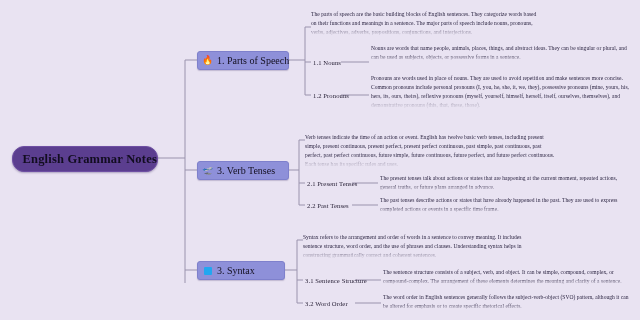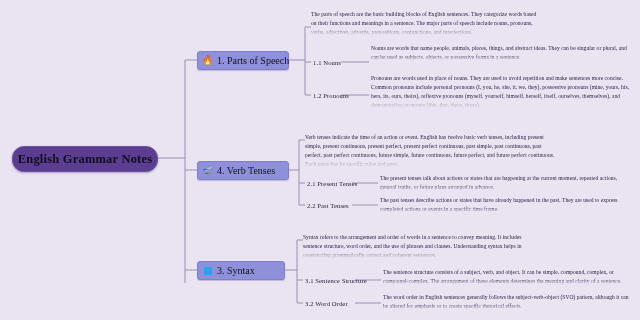--- a/index.html
+++ b/index.html
@@ -14,21 +14,21 @@
   svg.lines{position:absolute;left:0;top:0;width:640px;height:320px;pointer-events:none;}
 
   
   .root{
     position:absolute;
     left:12px;top:146px;
     width:144px;height:24px;
     background:#5b3e8f;
     border:1px solid #6e4fa3;
     border-radius:12px;
-    display:flex;align-items:center;justify-content:center;
+    display:flex;align-items:center;justify-content:flex-end;
     box-shadow:0 1px 2px rgba(60,40,100,.35);
   }
   .root-label{
     color:#120d20;
     font-size:12.5px;
     font-weight:bold;
     letter-spacing:.2px;
     white-space:nowrap;
   }
 
@@ -144,21 +144,21 @@
   <div class="para fade" style="left:311px;top:10px;width:232px;">The parts of speech are the basic building blocks of English sentences. They categorize words based on their functions and meanings in a sentence. The major parts of speech include nouns, pronouns, verbs, adjectives, adverbs, prepositions, conjunctions, and interjections.</div>
 
   <div class="sub" style="left:313px;top:59px;">1.1 Nouns</div>
   <div class="para fade" style="left:371px;top:44px;width:264px;">Nouns are words that name people, animals, places, things, and abstract ideas. They can be singular or plural, and can be used as subjects, objects, or possessive forms in a sentence.</div>
 
   <div class="sub" style="left:313px;top:92px;">1.2 Pronouns</div>
   <div class="para fade" style="left:371px;top:74px;width:264px;">Pronouns are words used in place of nouns. They are used to avoid repetition and make sentences more concise. Common pronouns include personal pronouns (I, you, he, she, it, we, they), possessive pronouns (mine, yours, his, hers, its, ours, theirs), reflexive pronouns (myself, yourself, himself, herself, itself, ourselves, themselves), and demonstrative pronouns (this, that, these, those).</div>
 
   <div class="branch" style="left:197px;top:161px;width:92px;">
     <span class="bicon">🛫</span>
-    <span class="blabel">4. Verb Tenses</span>
+    <span class="blabel">3. Verb Tenses</span>
   </div>
 
   <div class="para fade" style="left:305px;top:133px;width:250px;">Verb tenses indicate the time of an action or event. English has twelve basic verb tenses, including present simple, present continuous, present perfect, present perfect continuous, past simple, past continuous, past perfect, past perfect continuous, future simple, future continuous, future perfect, and future perfect continuous. Each tense has its specific rules and uses.</div>
 
   <div class="sub" style="left:307px;top:180px;">2.1 Present Tenses</div>
   <div class="para fade" style="left:380px;top:174px;width:254px;">The present tenses talk about actions or states that are happening at the current moment, repeated actions, general truths, or future plans arranged in advance.</div>
 
   <div class="sub" style="left:307px;top:202px;">2.2 Past Tenses</div>
   <div class="para fade" style="left:380px;top:196px;width:254px;">The past tenses describe actions or states that have already happened in the past. They are used to express completed actions or events in a specific time frame.</div>
 

